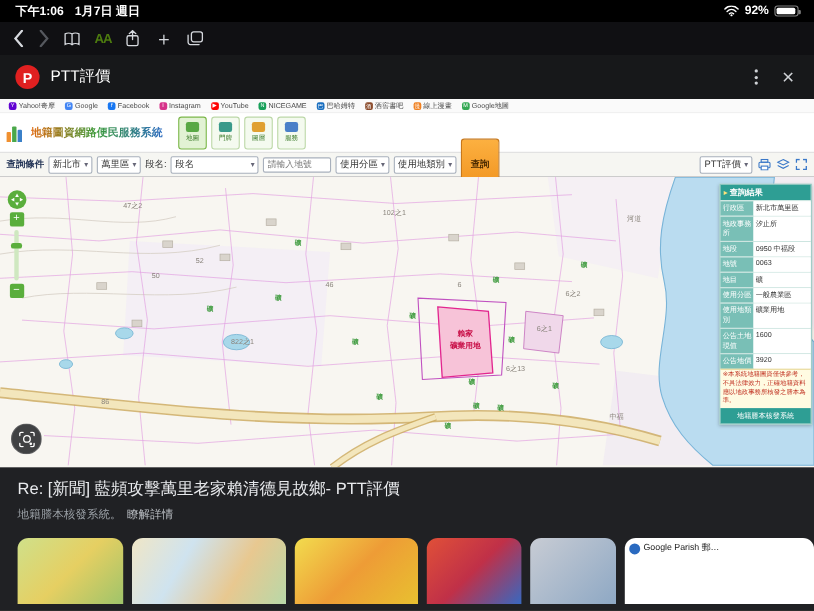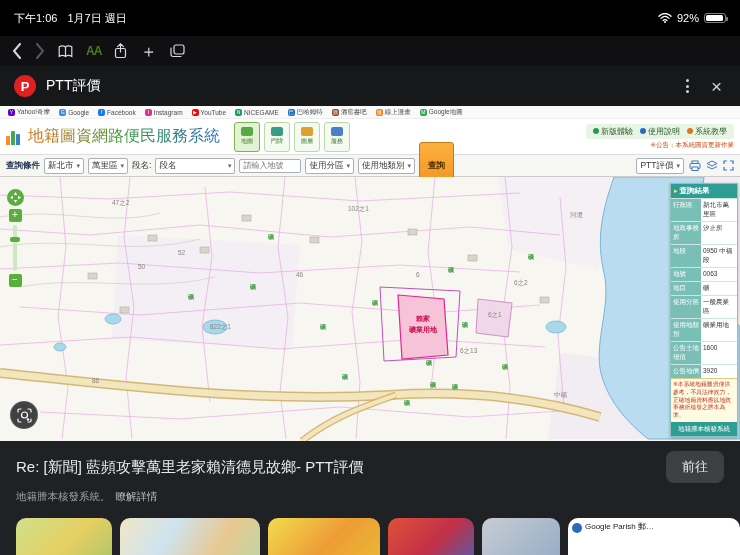--- a/index.html
+++ b/index.html
@@ -1,20 +1,20 @@
 <!DOCTYPE html>
 <html><head>
 <meta charset="utf-8">
 <style>
   html,body{margin:0;padding:0;background:#000;}
   *{box-sizing:border-box;font-family:"Liberation Sans","DejaVu Sans",sans-serif;}
   .screen{position:relative;width:740px;height:555px;background:#000;overflow:hidden;}
 
   
-  .status-bar{height:36px;display:flex;justify-content:space-between;align-items:center;padding:0 14px;color:#fff;font-size:11px;font-weight:400;background:#000;}
+  .status-bar{height:20px;display:flex;justify-content:space-between;align-items:center;padding:0 14px;color:#fff;font-size:11px;font-weight:700;background:#000;}
   .sb-left{display:flex;gap:10px;}
   .sb-right{display:flex;align-items:center;gap:5px;}
   .batt{position:relative;width:22px;height:10px;border:1px solid rgba(255,255,255,.5);border-radius:3px;}
   .batt i{position:absolute;top:1px;left:1px;bottom:1px;width:17px;background:#fff;border-radius:1.5px;}
   .batt:after{content:"";position:absolute;right:-3px;top:3px;width:2px;height:4px;background:rgba(255,255,255,.5);border-radius:0 1px 1px 0;}
 
   
   .safari-bar{height:30px;background:#101013;display:flex;align-items:center;padding:0 12px;gap:13px;}
   .sicon{color:#d6d9de;display:flex;align-items:center;}
   .sicon.dim{color:#55585e;}
@@ -34,21 +34,21 @@
 
   
   .webpage{height:335px;background:#fff;position:relative;overflow:hidden;}
   .bookmarks{height:13px;display:flex;align-items:center;gap:9px;padding:0 8px;font-size:6.5px;color:#4a4a4a;background:#fafafa;border-bottom:1px solid #eee;white-space:nowrap;overflow:hidden;}
   .bm{display:flex;align-items:center;gap:2px;}
   .bmi{width:7px;height:7px;border-radius:2px;color:#fff;font-size:5px;font-style:normal;display:flex;align-items:center;justify-content:center;flex:none;}
 
   .site-header{height:36px;display:flex;align-items:center;padding:0 6px;gap:8px;background:#fff;border-bottom:1px solid #ddd;}
   .logo-art{display:flex;align-items:flex-end;gap:1px;height:16px;}
   .logo-art i{width:4px;border-radius:1px 1px 0 0;}
-  .logo-text{font-size:16px;font-weight:400;background:linear-gradient(90deg,#e06a10,#3a9a3a,#2a6ac0);-webkit-background-clip:text;background-clip:text;color:transparent;white-space:nowrap;}
+  .logo-text{font-size:10px;font-weight:700;background:linear-gradient(90deg,#e06a10,#3a9a3a,#2a6ac0);-webkit-background-clip:text;background-clip:text;color:transparent;white-space:nowrap;}
   .site-tabs{display:flex;gap:4px;margin-left:6px;}
   .tab{width:26px;height:30px;border:1px solid #bcd8a8;border-radius:3px;background:#f4faef;display:flex;flex-direction:column;align-items:center;justify-content:center;font-size:6px;color:#3a7a28;}
   .tab.active{background:#e2f2d4;border-color:#7ab648;}
   .ticon{width:12px;height:9px;border-radius:2px;margin-bottom:1px;}
   .header-right{margin-left:auto;display:flex;flex-direction:column;align-items:flex-end;gap:2px;}
   .hlinks{display:flex;gap:7px;background:#e9f5e4;border-radius:3px;padding:2px 7px;font-size:8px;color:#2a5a2a;}
   .hlink{display:flex;align-items:center;gap:2px;}
   .hdot{width:6px;height:6px;border-radius:50%;flex:none;}
   .notice{font-size:6.5px;color:#d04a10;}
 
@@ -66,34 +66,34 @@
   .mlabel{font-size:6.5px;fill:#8a847c;}
   .msym{font-size:6px;fill:#3f9b3f;font-weight:700;}
   .hl-label{font-size:7px;fill:#c81048;font-weight:700;text-anchor:middle;}
 
   .controls{position:absolute;left:6px;top:12px;width:18px;display:flex;flex-direction:column;align-items:center;gap:3px;}
   .pan{width:17px;height:17px;border-radius:50%;background:#5aae3c;display:flex;align-items:center;justify-content:center;}
   .zbtn{width:13px;height:13px;background:#5aae3c;color:#fff;border-radius:2px;font-size:10px;line-height:12px;text-align:center;}
   .ztrack{width:4px;height:46px;background:#cfe8c0;border-radius:2px;position:relative;}
   .zknob{position:absolute;left:-3px;top:12px;width:10px;height:5px;background:#5aae3c;border-radius:2px;}
 
-  .results-panel{position:absolute;right:2px;top:6px;width:68px;background:#fff;border:1px solid #8cc4bc;font-size:6.5px;box-shadow:0 1px 3px rgba(0,0,0,.25);}
+  .results-panel{position:absolute;right:2px;top:6px;width:84px;background:#fff;border:1px solid #8cc4bc;font-size:6.5px;box-shadow:0 1px 3px rgba(0,0,0,.25);}
   .rp-head{background:#2e9e94;color:#fff;font-size:7.5px;font-weight:700;padding:2px 3px;display:flex;align-items:center;gap:2px;}
   .rp-arrow{color:#ffe27a;font-size:7px;}
   .prow{display:flex;border-top:1px solid #cde5e0;}
   .plabel{width:30px;background:#79bfb6;color:#fff;padding:2px;flex:none;}
   .pval{flex:1;background:#fff;color:#333;padding:2px;overflow:hidden;}
   .rp-note{background:#fffbe2;border-top:1px solid #e0cc80;color:#c03020;padding:2px;font-size:5.8px;line-height:1.35;}
   .rp-action{background:#2e9e94;color:#fff;text-align:center;padding:2.5px;font-size:6.5px;}
 
   .lens{position:absolute;left:10px;bottom:12px;width:28px;height:28px;border-radius:50%;background:rgba(32,33,36,.85);border:1px solid rgba(255,255,255,.15);display:flex;align-items:center;justify-content:center;}
 
   
   .bottom-sheet{height:130px;background:#202124;padding:10px 16px 0;position:relative;}
-  .bs-top{display:flex;align-items:center;gap:14px;}
+  .bs-top{display:flex;align-items:flex-start;gap:14px;flex-direction:column;}
   .headline{flex:1;color:#e8eaed;font-size:15px;white-space:nowrap;overflow:hidden;text-overflow:ellipsis;}
   .visit{flex:none;background:#3c4043;color:#e8eaed;font-size:13px;border-radius:8px;padding:7px 16px;}
   .caption{margin-top:7px;font-size:10.5px;color:#9aa0a6;display:flex;gap:5px;}
   .learn{color:#bdc1c6;}
   .share-pill{margin-top:8px;height:30px;background:#3c4043;border-radius:17px;display:flex;align-items:center;justify-content:center;gap:7px;color:#e8eaed;font-size:13px;}
   .thumbs{margin-top:14px;display:flex;gap:8px;align-items:flex-start;height:60px;}
   .tile{height:60px;border-radius:10px 10px 0 0;flex:none;display:flex;align-items:flex-start;gap:3px;padding:4px;overflow:hidden;}
   .tdot{width:10px;height:10px;border-radius:50%;flex:none;margin-top:1px;}
   .tcap{font-size:8px;color:#222;line-height:1.3;}
 </style>
@@ -228,37 +228,20 @@
           </div>
           <div class="tab">
             <span class="ticon" style="background: rgb(224, 160, 48);"></span>
             <span>圖層</span>
           </div>
           <div class="tab">
             <span class="ticon" style="background: rgb(74, 128, 200);"></span>
             <span>服務</span>
           </div>
         </div>
-      <div class="header-right">
-        <div class="hlinks">
-            <span class="hlink">
-              <i class="hdot" style="background: rgb(42, 154, 74);"></i>
-              <span>新版體驗</span>
-            </span>
-            <span class="hlink">
-              <i class="hdot" style="background: rgb(42, 106, 192);"></i>
-              <span>使用說明</span>
-            </span>
-            <span class="hlink">
-              <i class="hdot" style="background: rgb(224, 120, 24);"></i>
-              <span>系統教學</span>
-            </span>
-          </div>
-        <span class="notice">※公告：本系統圖資更新作業</span>
-      </div>
     </div>
 
     <div class="query-bar">
       <span class="qlabel">查詢條件</span>
       <span class="qselect">
           <span>新北市</span>
           <span class="qcaret">▾</span>
         </span>
       <span class="qselect">
           <span>萬里區</span>
@@ -465,21 +448,20 @@
             <circle cx="7.5" cy="7" r="3" stroke="#fff" stroke-width="1.2" fill="none"></circle>
             <circle cx="11" cy="11.5" r="1.2" fill="#fff"></circle>
           </svg>
       </span>
     </div>
   </div>
 
   <div class="bottom-sheet">
     <div class="bs-top">
       <span class="headline">Re: [新聞] 藍頻攻擊萬里老家賴清德見故鄉- PTT評價</span>
-      <span class="visit">前往</span>
     </div>
     <div class="caption">
       <span>地籍謄本核發系統。</span>
       <span class="learn">瞭解詳情</span>
     </div>
     <div class="thumbs">
         <div class="tile" style="width: 96px; background: linear-gradient(135deg, rgb(207, 224, 138), rgb(230, 207, 98), rgb(159, 196, 106));"></div>
         <div class="tile" style="width: 140px; background: linear-gradient(120deg, rgb(240, 230, 198), rgb(207, 227, 239), rgb(232, 200, 144), rgb(184, 216, 168));"></div>
         <div class="tile" style="width: 112px; background: linear-gradient(135deg, rgb(242, 220, 78), rgb(238, 156, 54), rgb(232, 192, 48));"></div>
         <div class="tile" style="width: 86px; background: linear-gradient(135deg, rgb(224, 80, 56), rgb(192, 48, 72), rgb(56, 104, 192));"></div>

